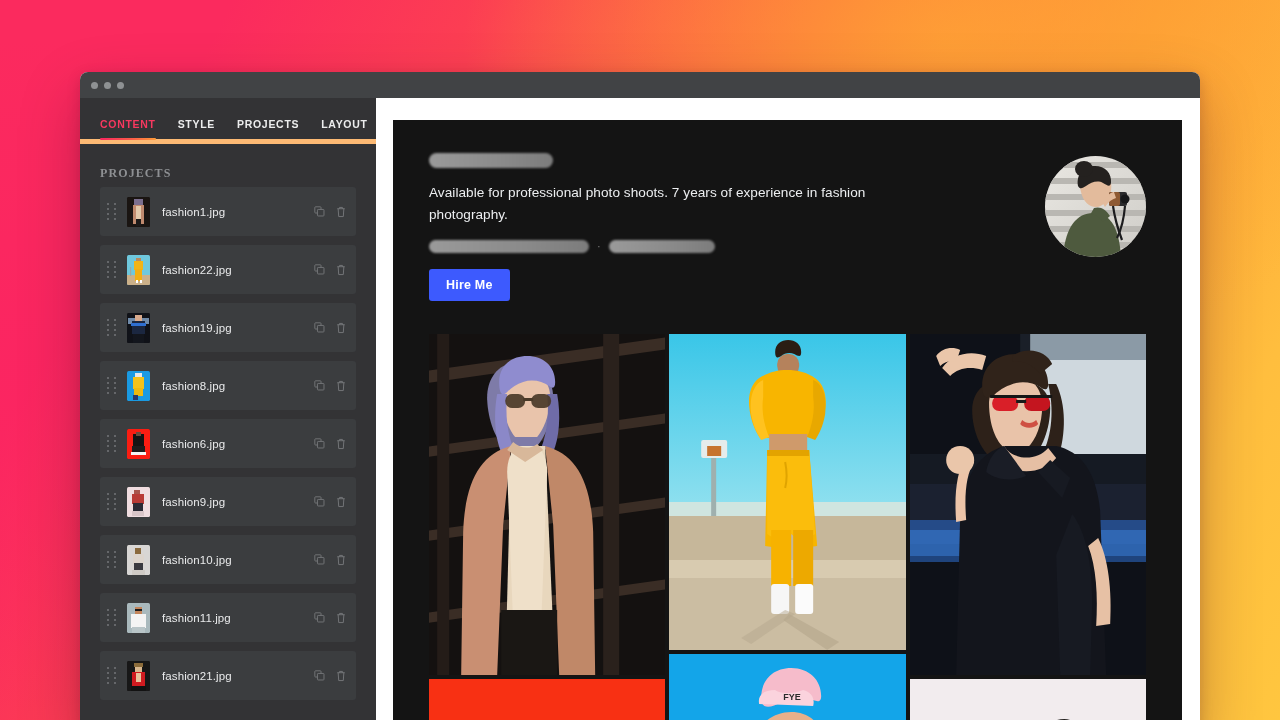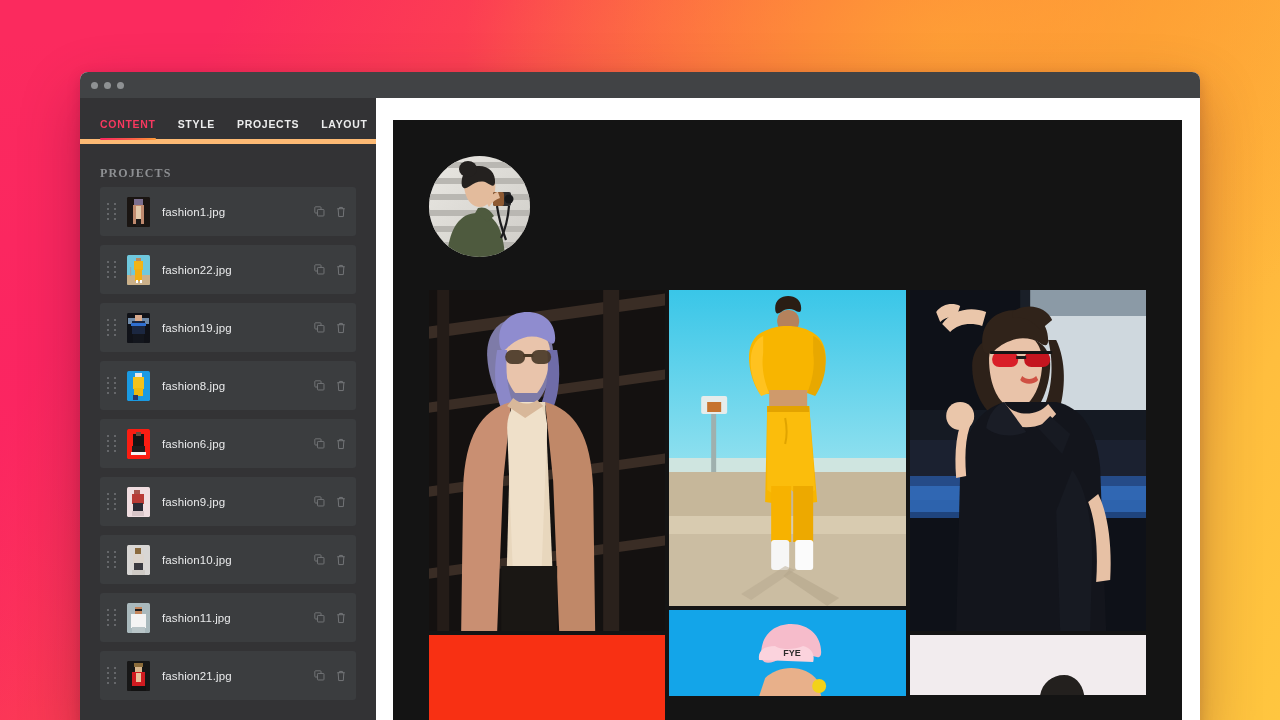--- a/index.html
+++ b/index.html
@@ -505,20 +505,30 @@
           </span>
         </div>
 
       </div>
     </div>
 
     <div class="preview-wrap">
       <div class="canvas">
 
         <div class="hero">
+          <div class="hero-left">
+            <div class="redact redact-title"></div>
+            <div class="hero-desc">Available for professional photo shoots. 7 years of experience in fashion photography.</div>
+            <div class="meta-line">
+              <div class="redact redact-meta-a"></div>
+              <span class="meta-dot">·</span>
+              <div class="redact redact-meta-b"></div>
+            </div>
+            <button class="hire-btn">Hire Me</button>
+          </div>
 
           <div class="avatar">
             <svg viewBox="0 0 101 101" preserveAspectRatio="xMidYMid slice">
               <defs>
                 <linearGradient id="wallg" x1="0" y1="0" x2="1" y2="1">
                   <stop offset="0" stop-color="#e9e7e2"></stop>
                     <stop offset="1" stop-color="#cfcdc8"></stop>
                 </linearGradient>
               </defs>
               <rect width="101" height="101" fill="url(#wallg)"></rect>

